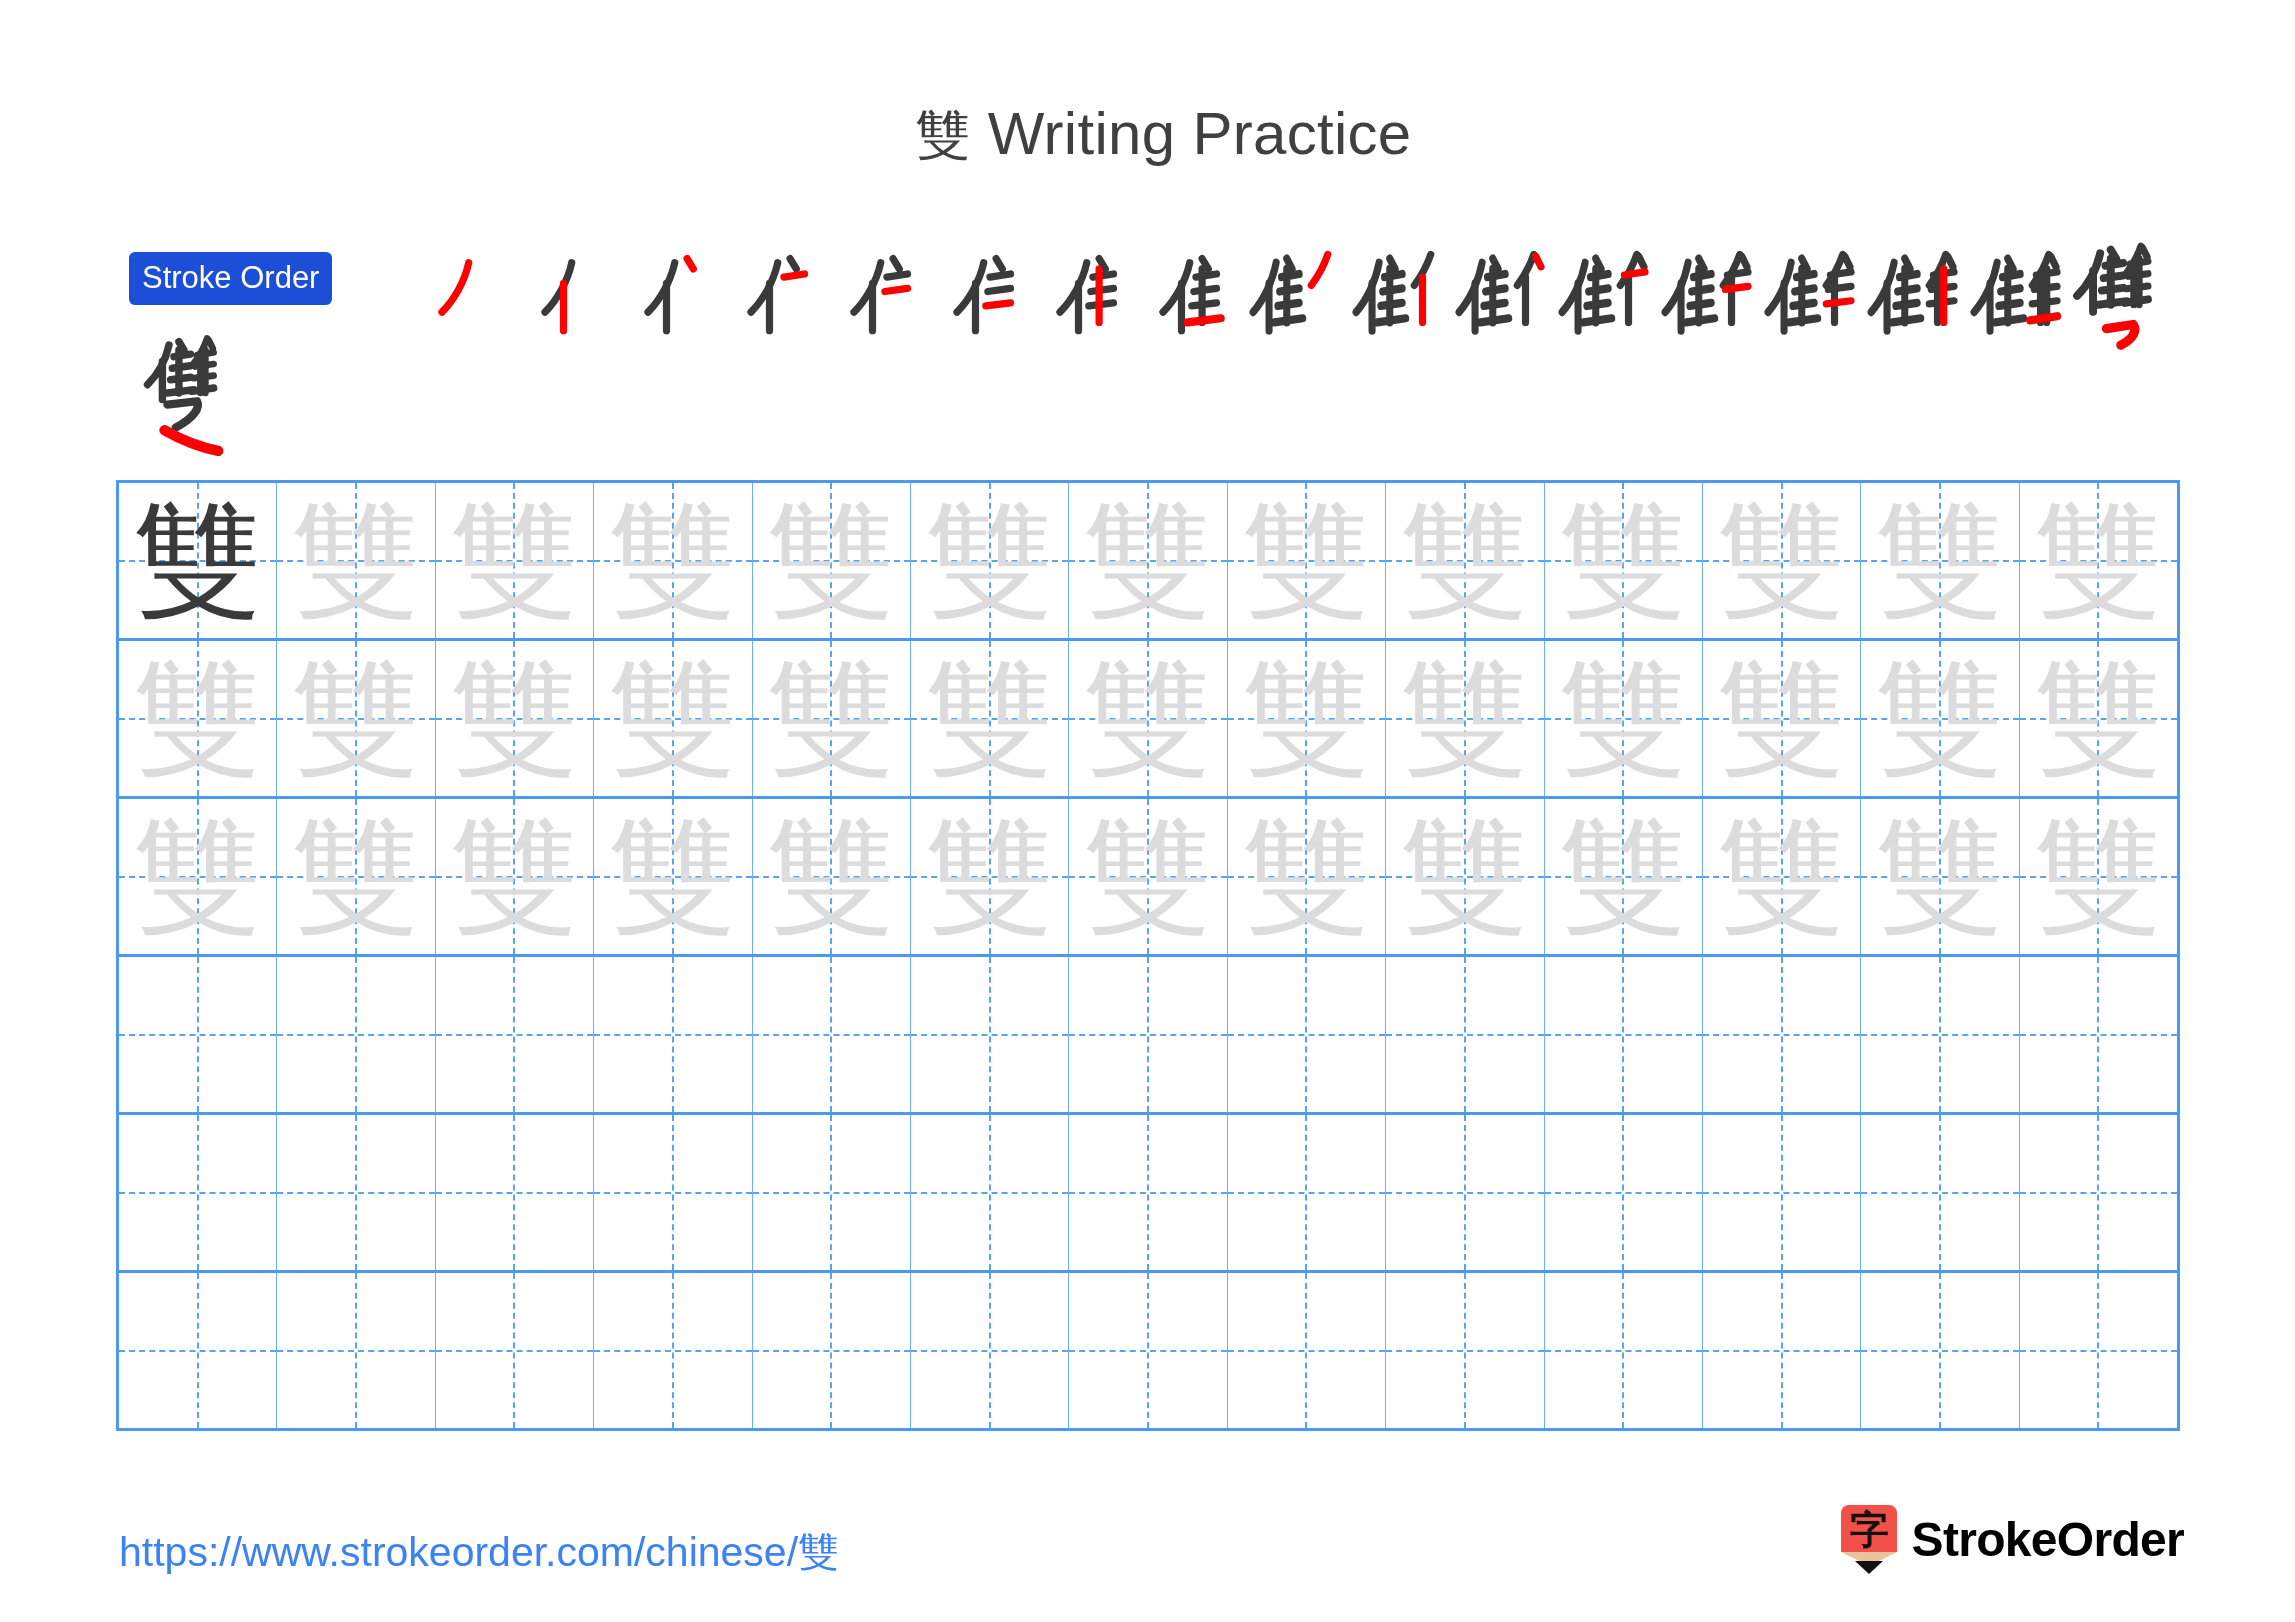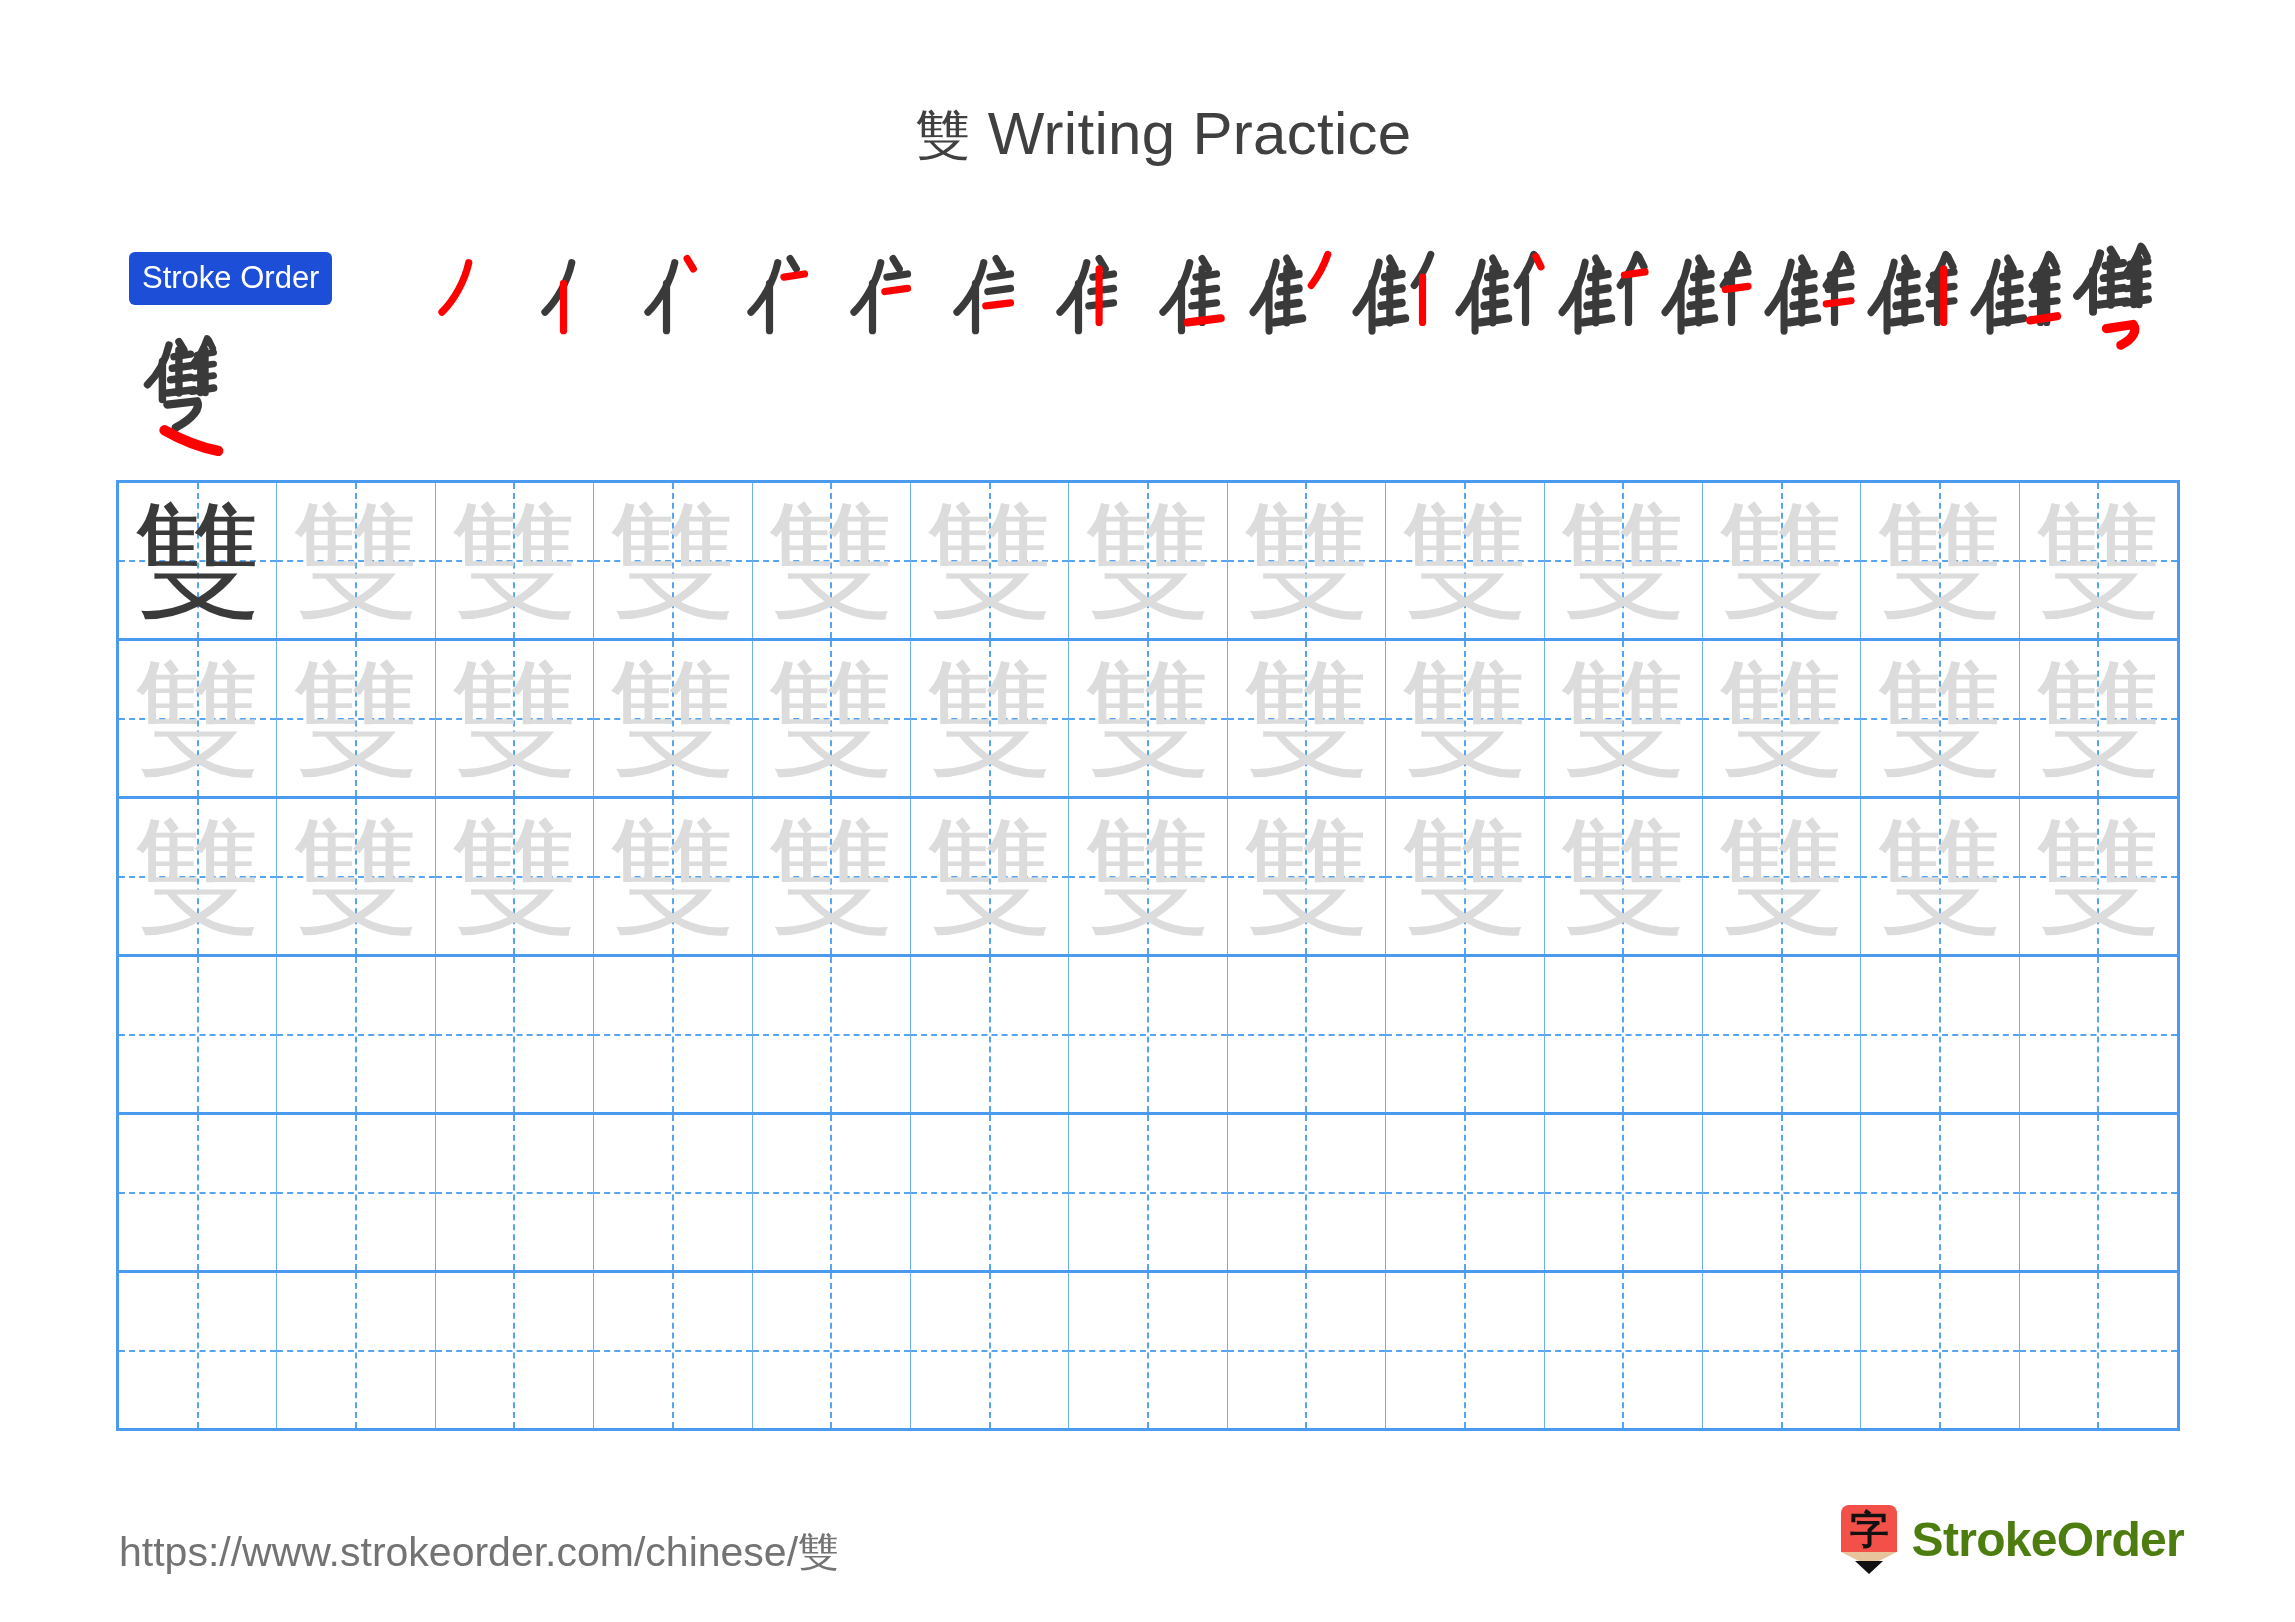--- a/index.html
+++ b/index.html
@@ -161,21 +161,21 @@
   }
   .glyph.dark  { color: #3a3a3a; }
   .glyph.trace { color: #dcdcdc; }
 
   
   #footer-url {
     position: absolute;
     left: 119px;
     top: 1525px;
     font-size: 41px;
-    color: #737373;
+    color: #3b82f6;
     white-space: nowrap;
   }
   #footer-url .han { font-family: "DejaVu Sans", sans-serif; }
 
   #brand-logo {
     position: absolute;
     right: 111px;
     top: 1505px;
     display: flex;
     flex-direction: row;
@@ -222,21 +222,21 @@
     justify-content: center;
     font-family: "DejaVu Sans", sans-serif;
     font-size: 39px;
     line-height: 1;
     color: #111111;
     font-weight: 700;
   }
   #brand-name {
     font-size: 48px;
     font-weight: 700;
-    color: #4d7c0f;
+    color: #000000;
     letter-spacing: -0.7px;
     white-space: nowrap;
   }
 </style>
 </head>
 <body>
 
 <div id="page-title"><span class="han">雙</span><span> Writing Practice</span></div>
 
 <div id="stroke-order-section">

